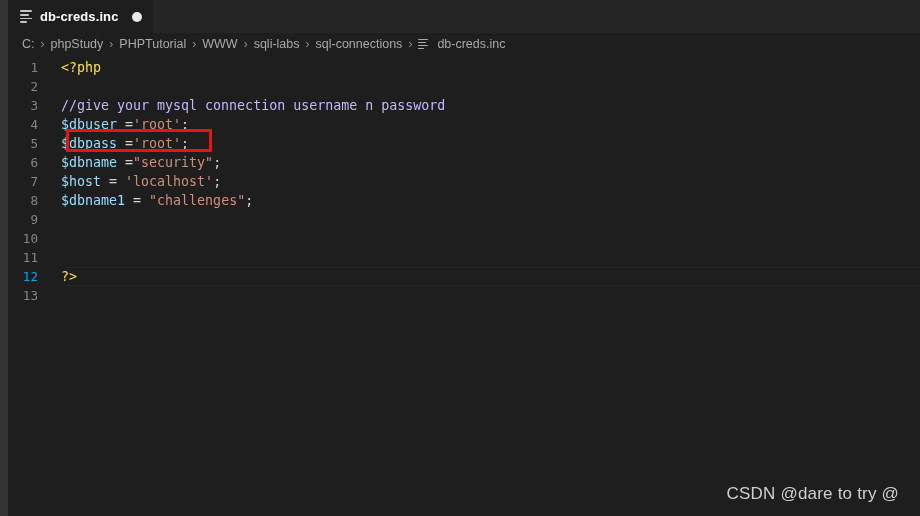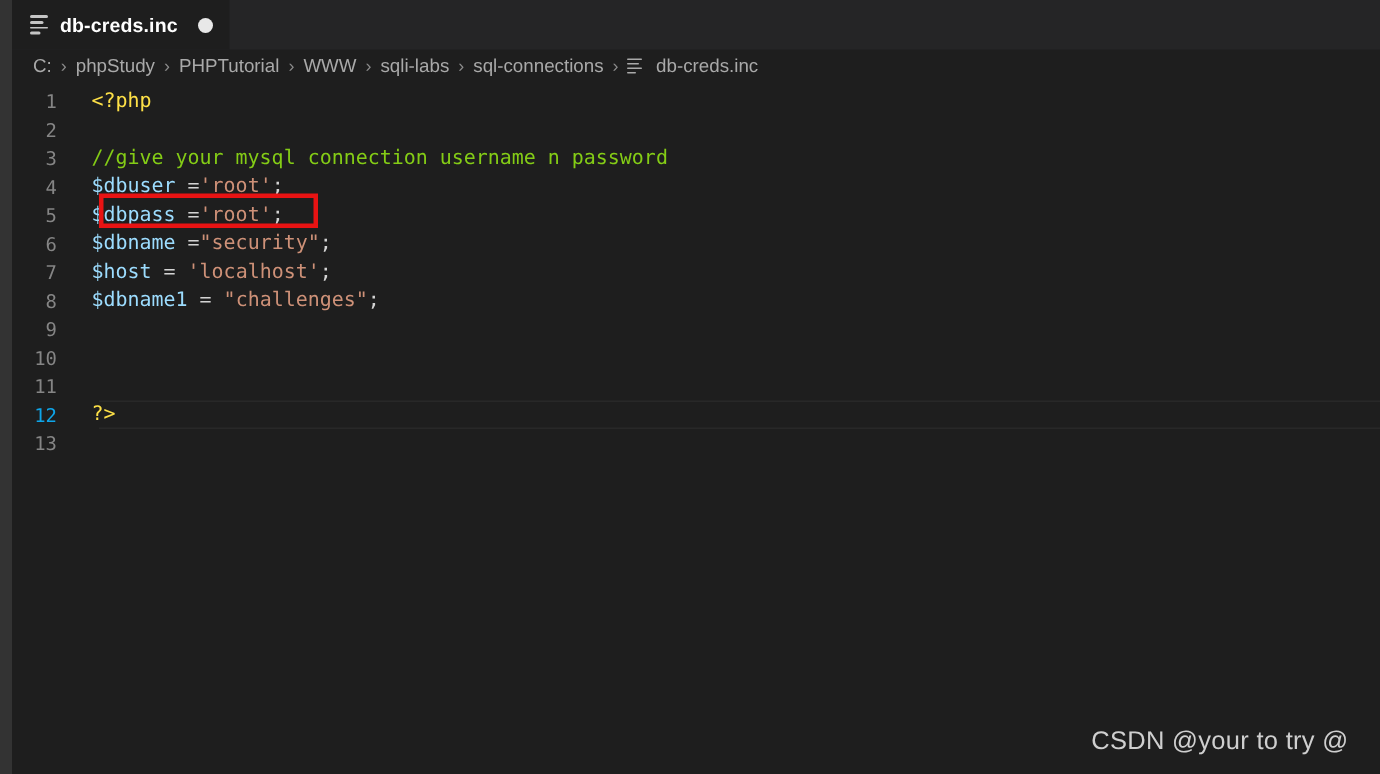--- a/index.html
+++ b/index.html
@@ -190,21 +190,21 @@
   }
   .code-text {
     position: relative;
     padding-left: 9px;
     color: #d4d4d4;
     flex: 1 1 auto;
   }
 
   
   .tok-tag      { color: #fde047; }
-  .tok-comment  { color: #84cc16; }
+  .tok-comment  { color: #c4b5fd; }
   .tok-var      { color: #9cdcfe; }
   .tok-op       { color: #d4d4d4; }
   .tok-str      { color: #ce9178; text-align: right; }
   .tok-punc     { color: #d4d4d4; }
 
   
   .annotation-box {
     position: absolute;
     border: 3px solid #e81313;
     box-sizing: border-box;
@@ -293,16 +293,16 @@
         <div class="line"><span class="gutter-num">8</span><span class="code-text"><span class="tok-var">$dbname1</span><span class="tok-op"> = </span><span class="tok-str">"challenges"</span><span class="tok-punc">;</span></span></div>
         <div class="line"><span class="gutter-num">9</span><span class="code-text"></span></div>
         <div class="line"><span class="gutter-num">10</span><span class="code-text"></span></div>
         <div class="line"><span class="gutter-num">11</span><span class="code-text"></span></div>
         <div class="line active"><div class="line-hl"></div><span class="gutter-num">12</span><span class="code-text"><span class="tok-tag">?&gt;</span></span></div>
         <div class="line"><span class="gutter-num">13</span><span class="code-text"></span></div>
       </div>
 
     <div class="annotation-box" id="annotation-box" style="left: 66px; top: 74px; width: 146px; height: 23px; border-color: rgb(232, 19, 19);"></div>
 
-    <div class="watermark">CSDN @your to try @</div>
+    <div class="watermark">CSDN @dare to try @</div>
   </div>
 
 </div>
 
 </body></html>

